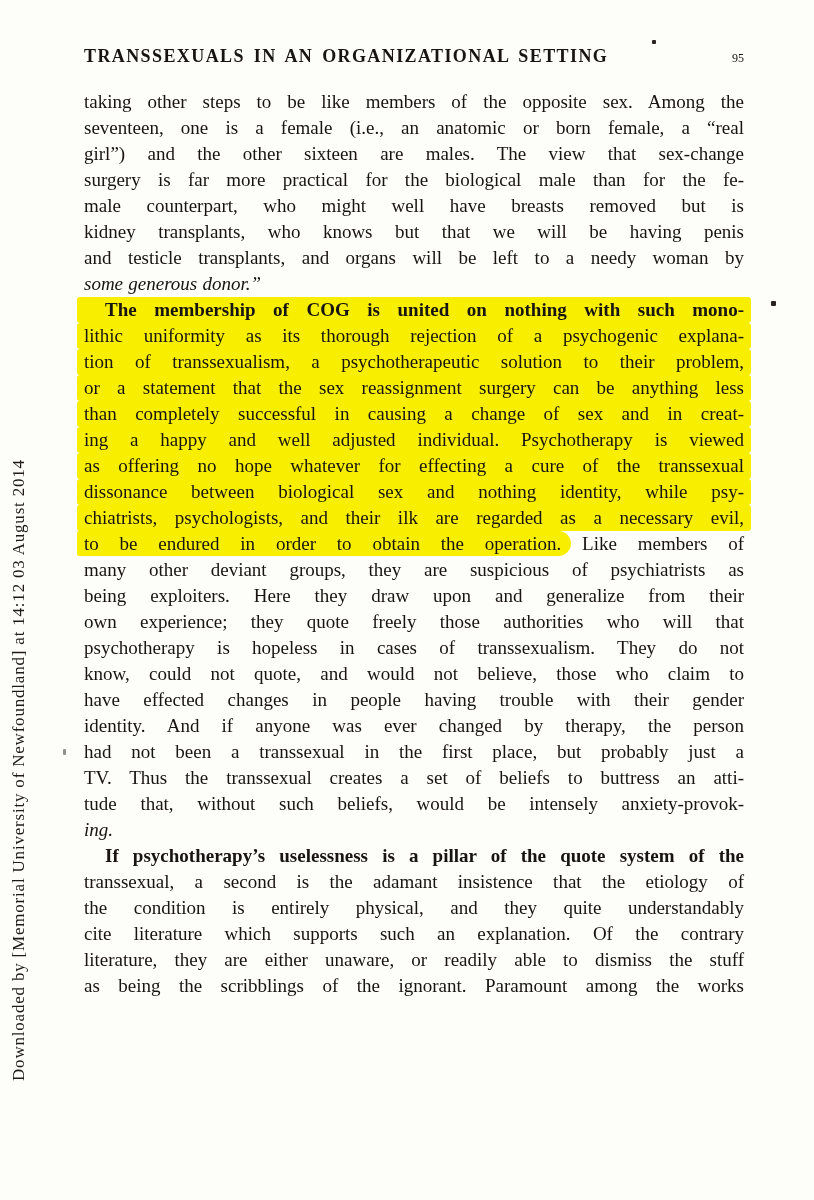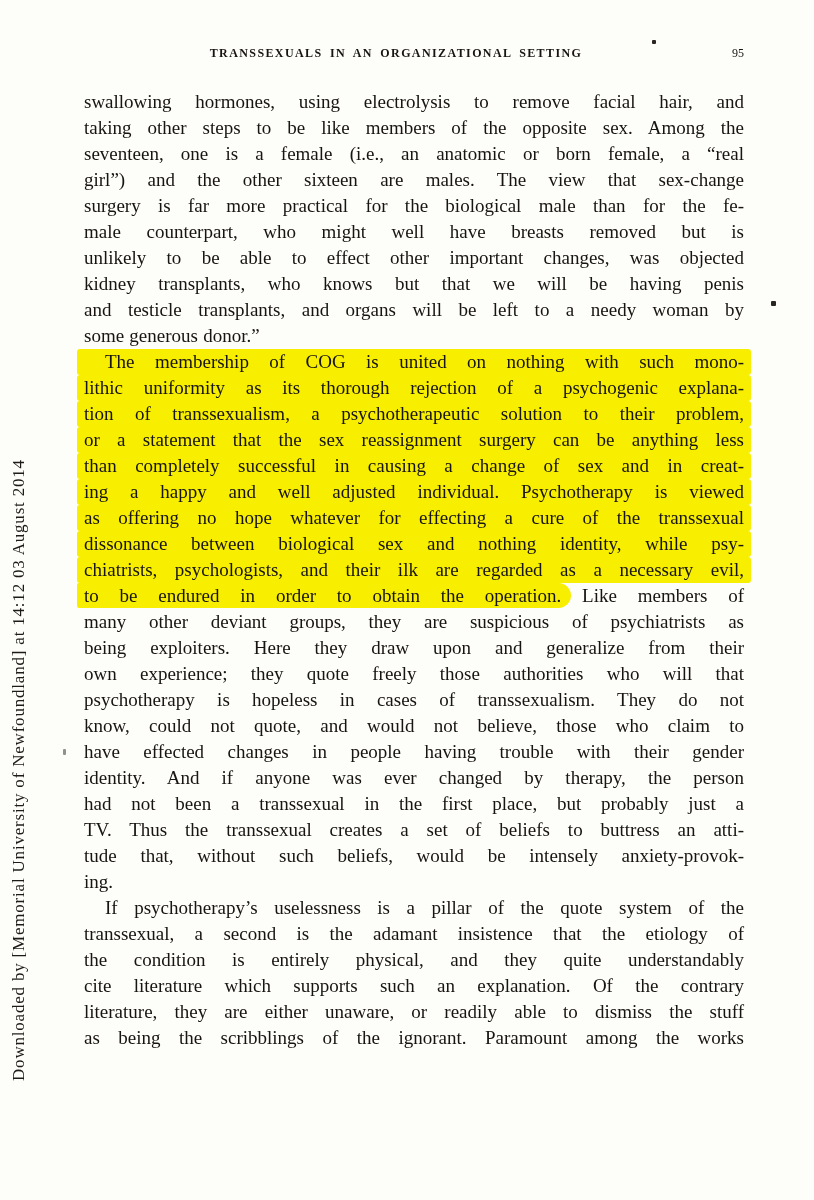--- a/index.html
+++ b/index.html
@@ -12,38 +12,38 @@
     overflow:hidden;
     margin:0 auto;
   }
 
   
   .running-head {
     position:absolute; left:84px; top:46px; width:660px;
     display:flex; align-items:baseline;
   }
   .rh-title {
-    flex:1; text-align:center;
-    font-size:12px; font-weight:700; letter-spacing:1.4px;
+    flex:1; 
+    font-size:18px; font-weight:700; letter-spacing:1.4px;
     word-spacing:3px;
   }
   .rh-page { font-size:12px; font-weight:400; text-align:right; min-width:36px; }
 
   
   .body-text {
     position:absolute; left:84px; top:89px; width:660px;
     font-size:19px;
   }
   .line {
     height:26px; line-height:26px;
     text-align:justify; text-align-last:justify;
     word-spacing:0.5px;
   }
-  .line.no-justify { text-align-last:left; }
-  .line.indent { text-indent:21px; }
+  .line.no-justify { text-align-last:left;font-style:italic; }
+  .line.indent { text-indent:21px;font-weight:bold; }
   .line.hl-full {
     background:var(--hl,#f8ef00);
     margin:0 -7px; padding:0 7px;
     border-radius:3px;
   }
   .hl-seg {
     background:var(--hl,#f8ef00);
     padding:2px 10px 2px 7px;
     margin:-2px -10px -2px -7px;
     border-radius:2px 13px 13px 2px;
@@ -72,27 +72,25 @@
 <div class="page" style="background: rgb(253, 253, 250); color: rgb(24, 20, 17);">
 
   <div class="watermark">Downloaded by [Memorial University of Newfoundland] at 14:12 03 August 2014</div>
 
   <div class="running-head">
     <span class="rh-title">TRANSSEXUALS IN AN ORGANIZATIONAL SETTING</span>
     <span class="rh-page">95</span>
   </div>
 
   <div class="body-text" id="body-text">
-      <div class="line"><span>swallowing hormones, using electrolysis to remove facial hair, and</span></div>
       <div class="line"><span>taking other steps to be like members of the opposite sex. Among the</span></div>
       <div class="line"><span>seventeen, one is a female (i.e., an anatomic or born female, a “real</span></div>
       <div class="line"><span>girl”) and the other sixteen are males. The view that sex-change</span></div>
       <div class="line"><span>surgery is far more practical for the biological male than for the fe-</span></div>
       <div class="line"><span>male counterpart, who might well have breasts removed but is</span></div>
-      <div class="line"><span>unlikely to be able to effect other important changes, was objected</span></div>
       <div class="line"><span>kidney transplants, who knows but that we will be having penis</span></div>
       <div class="line"><span>and testicle transplants, and organs will be left to a needy woman by</span></div>
       <div class="line no-justify"><span>some generous donor.”</span></div>
       <div class="line hl-full indent"><span>The membership of COG is united on nothing with such mono-</span></div>
       <div class="line hl-full"><span>lithic uniformity as its thorough rejection of a psychogenic explana-</span></div>
       <div class="line hl-full"><span>tion of transsexualism, a psychotherapeutic solution to their problem,</span></div>
       <div class="line hl-full"><span>or a statement that the sex reassignment surgery can be anything less</span></div>
       <div class="line hl-full"><span>than completely successful in causing a change of sex and in creat-</span></div>
       <div class="line hl-full"><span>ing a happy and well adjusted individual. Psychotherapy is viewed</span></div>
       <div class="line hl-full"><span>as offering no hope whatever for effecting a cure of the transsexual</span></div>

